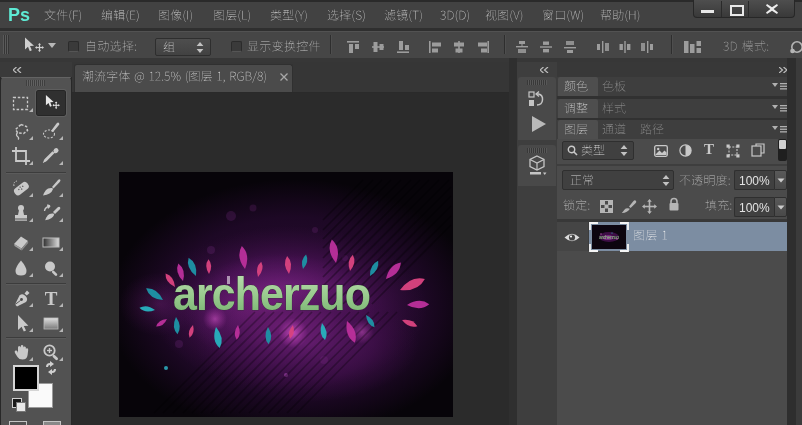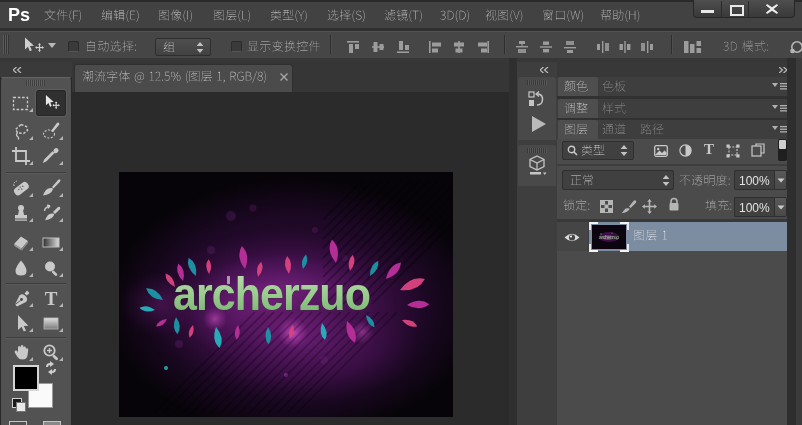--- a/index.html
+++ b/index.html
@@ -1,17 +1,17 @@
 <!DOCTYPE html>
 <html><head><meta charset="utf-8"><style>html,body{margin:0;padding:0;}#app{position:relative;width:802px;height:425px;overflow:hidden;background:#282828;font-family:"Liberation Sans",sans-serif;}.abs{position:absolute;}</style></head><body>
 <div id="app">
     <div class="abs" style="left:0;top:0;width:802px;height:31px;background:#424242"></div>
     <div class="abs" style="left:0;top:0;width:802px;height:2px;background:#2a2a2a"></div>
     <div class="abs" style="left:0;top:28px;width:802px;height:3px;background:#2f2f2f"></div>
-    <div class="abs" style="left:8px;top:5px;font-weight:bold;font-size:18px;color:#ffffff;letter-spacing:0px">Ps</div>
+    <div class="abs" style="left:8px;top:5px;font-weight:bold;font-size:18px;color:#5eead4;letter-spacing:0px">Ps</div>
     <svg style="position:absolute;left:44px;top:9px" width="40" height="18" viewBox="0 0 40 18">
       <path fill="#d4d4d4" d="M9.1 3.0 9.5 3.1Q8.7 5.2 7.5 6.8Q6.3 8.4 4.6 9.5Q3.0 10.6 0.8 11.4Q0.8 11.3 0.8 11.3Q0.7 11.2 0.7 11.1Q0.6 11.1 0.6 11.0Q2.7 10.3 4.4 9.2Q6.0 8.1 7.2 6.6Q8.3 5.1 9.1 3.0ZM2.8 3.0Q3.6 4.9 4.8 6.5Q6.0 8.1 7.7 9.3Q9.4 10.5 11.5 11.0Q11.4 11.1 11.4 11.1Q11.3 11.2 11.3 11.2Q11.2 11.3 11.2 11.3Q9.1 10.7 7.4 9.6Q5.7 8.4 4.5 6.8Q3.3 5.1 2.5 3.1ZM0.7 2.8H11.4V3.2H0.7ZM5.2 0.7 5.5 0.6Q5.9 1.0 6.2 1.5Q6.5 2.1 6.6 2.4L6.3 2.6Q6.1 2.2 5.8 1.7Q5.5 1.1 5.2 0.7Z M19.7 0.7H20.0V11.4H19.7ZM17.6 1.1 17.9 1.2Q17.7 2.1 17.5 2.9Q17.3 3.7 17.0 4.4Q16.7 5.1 16.3 5.6Q16.3 5.6 16.2 5.6Q16.2 5.5 16.1 5.5Q16.1 5.4 16.0 5.4Q16.4 4.9 16.7 4.2Q17.0 3.5 17.2 2.7Q17.4 2.0 17.6 1.1ZM17.3 3.2H23.0V3.5H17.2ZM16.0 6.8H23.5V7.1H16.0ZM15.7 0.6 16.1 0.7Q15.7 1.7 15.2 2.7Q14.7 3.6 14.2 4.5Q13.6 5.3 13.0 6.0Q13.0 6.0 12.9 5.9Q12.9 5.8 12.8 5.8Q12.8 5.7 12.7 5.7Q13.3 5.1 13.9 4.3Q14.4 3.4 14.9 2.5Q15.4 1.6 15.7 0.6ZM14.5 3.5 14.8 3.2 14.8 3.2V11.4H14.5Z M27.3 12.9Q26.5 11.5 26.1 10.1Q25.6 8.6 25.6 6.9Q25.6 5.1 26.1 3.7Q26.5 2.2 27.3 0.9L27.6 1.1Q26.8 2.3 26.4 3.8Q26.0 5.3 26.0 6.9Q26.0 8.5 26.4 10.0Q26.8 11.4 27.6 12.7Z M29.5 10.6V1.8H34.2V2.2H30.0V5.9H33.5V6.3H30.0V10.6Z M35.3 12.9 35.0 12.7Q35.8 11.4 36.2 10.0Q36.6 8.5 36.6 6.9Q36.6 5.3 36.2 3.8Q35.8 2.3 35.0 1.1L35.3 0.9Q36.1 2.2 36.5 3.7Q37.0 5.1 37.0 6.9Q37.0 8.6 36.5 10.1Q36.1 11.5 35.3 12.9Z"></path>
     </svg>
     <svg style="position:absolute;left:101px;top:9px" width="40" height="18" viewBox="0 0 40 18">
       <path fill="#d4d4d4" d="M0.8 8.2Q0.8 8.2 0.8 8.1Q0.8 8.0 0.7 7.9Q0.7 7.9 0.7 7.8Q0.9 7.8 1.1 7.6Q1.2 7.3 1.5 7.0Q1.6 6.8 1.9 6.4Q2.2 6.1 2.5 5.5Q2.9 5.0 3.2 4.4Q3.6 3.8 3.9 3.2L4.2 3.4Q3.8 4.2 3.3 5.0Q2.8 5.9 2.2 6.6Q1.7 7.4 1.2 8.0V8.0Q1.2 8.0 1.1 8.0Q1.1 8.0 1.0 8.1Q0.9 8.1 0.9 8.1Q0.8 8.2 0.8 8.2ZM0.8 8.2V7.9L1.1 7.7L4.0 7.1Q4.0 7.2 4.0 7.3Q4.0 7.4 4.0 7.4Q3.0 7.6 2.4 7.8Q1.8 7.9 1.5 8.0Q1.2 8.1 1.0 8.1Q0.9 8.2 0.8 8.2ZM0.8 5.4Q0.7 5.3 0.7 5.2Q0.7 5.2 0.7 5.1Q0.6 5.0 0.6 5.0Q0.8 4.9 0.9 4.7Q1.1 4.5 1.3 4.2Q1.4 4.0 1.6 3.7Q1.8 3.3 2.0 2.8Q2.3 2.3 2.5 1.8Q2.7 1.2 2.9 0.6L3.3 0.8Q3.0 1.6 2.6 2.4Q2.3 3.1 1.9 3.8Q1.5 4.5 1.1 5.1V5.1Q1.1 5.1 1.0 5.1Q1.0 5.2 0.9 5.2Q0.9 5.2 0.8 5.3Q0.8 5.3 0.8 5.4ZM0.8 5.4V5.0L1.0 4.9L3.2 4.6Q3.2 4.7 3.2 4.8Q3.2 4.9 3.2 4.9Q2.5 5.0 2.0 5.1Q1.5 5.2 1.3 5.2Q1.0 5.3 0.9 5.3Q0.8 5.3 0.8 5.4ZM0.6 10.1Q1.3 9.9 2.2 9.6Q3.1 9.2 4.1 8.9L4.1 9.2Q3.2 9.6 2.3 9.9Q1.4 10.2 0.7 10.5ZM7.5 6.0H7.8V11.0H7.5ZM9.0 6.0H9.4V11.0H9.0ZM10.6 5.7H11.0V10.9Q11.0 11.0 11.0 11.1Q10.9 11.2 10.8 11.3Q10.7 11.3 10.5 11.3Q10.2 11.3 9.9 11.3Q9.9 11.3 9.9 11.2Q9.8 11.1 9.8 11.0Q10.0 11.0 10.2 11.0Q10.4 11.0 10.5 11.0Q10.6 11.0 10.6 10.9ZM5.1 2.0H5.5V4.6Q5.5 5.3 5.4 6.1Q5.4 6.9 5.3 7.8Q5.1 8.7 4.9 9.6Q4.7 10.4 4.3 11.2Q4.2 11.1 4.2 11.1Q4.1 11.1 4.1 11.0Q4.0 11.0 4.0 11.0Q4.4 10.2 4.6 9.4Q4.8 8.6 4.9 7.7Q5.0 6.9 5.1 6.1Q5.1 5.2 5.1 4.6ZM5.3 2.0H11.0V4.4H5.3V4.1H10.6V2.3H5.3ZM5.7 5.7H10.9V6.1H6.0V11.3H5.7ZM5.9 8.4H10.8V8.7H5.9ZM7.4 0.6 7.7 0.5Q8.0 0.9 8.2 1.3Q8.4 1.7 8.5 2.0L8.2 2.2Q8.1 1.8 7.9 1.4Q7.7 1.0 7.4 0.6Z M12.9 2.1H17.1V2.5H12.9ZM15.3 3.8H15.7V11.3H15.3ZM12.8 8.8Q13.4 8.7 14.1 8.5Q14.9 8.4 15.7 8.2Q16.5 8.0 17.4 7.8L17.4 8.2Q16.2 8.4 15.0 8.7Q13.8 9.0 12.9 9.1ZM13.3 6.3Q13.3 6.3 13.2 6.2Q13.2 6.1 13.2 6.1Q13.2 6.0 13.1 6.0Q13.3 5.9 13.4 5.6Q13.5 5.4 13.7 4.9Q13.7 4.8 13.9 4.3Q14.0 3.9 14.2 3.3Q14.4 2.7 14.5 2.0Q14.7 1.3 14.8 0.6L15.2 0.7Q15.0 1.6 14.7 2.6Q14.5 3.6 14.2 4.4Q13.9 5.3 13.6 6.0V6.1Q13.6 6.1 13.5 6.1Q13.5 6.1 13.4 6.2Q13.4 6.2 13.3 6.2Q13.3 6.3 13.3 6.3ZM13.3 6.3V6.0L13.6 5.8H17.1V6.2H14.1Q13.8 6.2 13.6 6.2Q13.3 6.3 13.3 6.3ZM22.4 4.4H22.8V11.4H22.4ZM18.5 1.4V3.0H22.4V1.4ZM18.2 1.0H22.8V3.4H18.2ZM17.4 4.3H23.6V4.7H17.4ZM18.5 6.1H22.5V6.4H18.5ZM18.5 7.9H22.6V8.2H18.5ZM18.3 4.4H18.7V10.0L18.3 10.0ZM17.0 9.9Q17.8 9.9 18.9 9.8Q19.9 9.7 21.2 9.6Q22.4 9.6 23.6 9.5L23.6 9.8Q22.4 9.9 21.3 10.0Q20.1 10.1 19.0 10.1Q17.9 10.2 17.1 10.3Z M27.3 12.9Q26.5 11.5 26.1 10.1Q25.6 8.6 25.6 6.9Q25.6 5.1 26.1 3.7Q26.5 2.2 27.3 0.9L27.6 1.1Q26.8 2.3 26.4 3.8Q26.0 5.3 26.0 6.9Q26.0 8.5 26.4 10.0Q26.8 11.4 27.6 12.7Z M29.5 10.6V1.8H34.2V2.2H30.0V5.7H33.5V6.1H30.0V10.2H34.3V10.6Z M35.8 12.9 35.5 12.7Q36.3 11.4 36.7 10.0Q37.1 8.5 37.1 6.9Q37.1 5.3 36.7 3.8Q36.3 2.3 35.5 1.1L35.8 0.9Q36.6 2.2 37.1 3.7Q37.5 5.1 37.5 6.9Q37.5 8.6 37.1 10.1Q36.6 11.5 35.8 12.9Z"></path>
     </svg>
     <svg style="position:absolute;left:158px;top:9px" width="37" height="18" viewBox="0 0 37 18">
       <path fill="#d4d4d4" d="M1.2 1.2H10.8V11.4H10.5V1.5H1.5V11.4H1.2ZM1.3 10.5H10.8V10.8H1.3ZM4.7 7.1 4.9 6.8Q5.3 6.9 5.8 7.0Q6.4 7.2 6.8 7.4Q7.3 7.5 7.6 7.7L7.4 8.0Q7.1 7.8 6.6 7.7Q6.2 7.5 5.7 7.3Q5.2 7.2 4.7 7.1ZM5.1 2.1 5.4 2.2Q5.1 2.7 4.6 3.3Q4.2 3.8 3.7 4.2Q3.2 4.7 2.6 5.0Q2.6 5.0 2.6 4.9Q2.5 4.9 2.4 4.9Q2.4 4.8 2.3 4.8Q3.1 4.3 3.9 3.6Q4.6 2.9 5.1 2.1ZM8.3 3.0H8.4L8.5 3.0L8.7 3.1Q8.2 3.9 7.5 4.5Q6.8 5.1 5.9 5.6Q5.0 6.1 4.1 6.4Q3.2 6.7 2.3 6.9Q2.3 6.9 2.2 6.8Q2.2 6.8 2.2 6.7Q2.1 6.7 2.1 6.6Q3.0 6.5 3.9 6.1Q4.8 5.8 5.6 5.4Q6.5 4.9 7.2 4.4Q7.9 3.8 8.3 3.1ZM4.2 3.5Q4.8 4.2 5.7 4.8Q6.6 5.4 7.7 5.9Q8.7 6.3 9.9 6.5Q9.8 6.6 9.8 6.6Q9.7 6.7 9.7 6.8Q8.5 6.6 7.4 6.1Q6.3 5.7 5.4 5.0Q4.5 4.4 3.9 3.6ZM4.5 3.0H8.4V3.4H4.2ZM3.4 8.6 3.6 8.3Q4.2 8.4 4.9 8.5Q5.5 8.6 6.2 8.7Q6.9 8.9 7.4 9.0Q8.0 9.2 8.4 9.3L8.2 9.7Q7.7 9.5 6.9 9.3Q6.1 9.1 5.1 8.9Q4.2 8.7 3.4 8.6Z M17.8 1.5H20.7V1.8H17.8ZM16.9 3.5V5.1H22.5V3.5ZM16.5 3.1H22.8V5.5H16.5ZM18.4 6.0 18.7 5.8Q19.3 6.3 19.7 6.9Q20.1 7.4 20.3 8.1Q20.5 8.7 20.5 9.3Q20.5 9.9 20.4 10.4Q20.3 10.9 20.0 11.1Q19.8 11.3 19.6 11.3Q19.4 11.4 19.1 11.4Q18.7 11.4 18.3 11.3Q18.3 11.3 18.3 11.2Q18.2 11.1 18.2 11.0Q18.4 11.0 18.7 11.0Q18.9 11.1 19.0 11.1Q19.2 11.1 19.4 11.0Q19.6 11.0 19.7 10.9Q20.0 10.7 20.1 10.2Q20.2 9.8 20.1 9.3Q20.1 8.7 19.9 8.1Q19.7 7.5 19.4 7.0Q19.0 6.4 18.4 6.0ZM19.4 6.9 19.7 7.0Q19.2 7.5 18.6 7.9Q17.9 8.4 17.2 8.8Q16.4 9.1 15.8 9.4Q15.8 9.3 15.7 9.2Q15.6 9.1 15.6 9.1Q16.2 8.9 16.9 8.5Q17.6 8.2 18.3 7.8Q19.0 7.3 19.4 6.9ZM20.0 8.1 20.3 8.2Q19.8 8.8 19.0 9.4Q18.2 9.9 17.4 10.3Q16.5 10.8 15.7 11.0Q15.7 11.0 15.6 10.9Q15.6 10.8 15.5 10.8Q16.3 10.5 17.2 10.1Q18.0 9.7 18.8 9.2Q19.5 8.6 20.0 8.1ZM22.5 6.3 22.8 6.5Q22.4 6.8 21.9 7.1Q21.5 7.3 21.0 7.6Q20.5 7.8 20.1 8.0L19.8 7.8Q20.3 7.6 20.8 7.4Q21.3 7.1 21.7 6.8Q22.2 6.5 22.5 6.3ZM18.2 0.6 18.6 0.7Q18.2 1.5 17.4 2.5Q16.6 3.5 15.6 4.3Q15.5 4.2 15.5 4.2Q15.5 4.2 15.4 4.1Q15.4 4.1 15.3 4.1Q16.0 3.6 16.6 3.0Q17.1 2.4 17.6 1.7Q18.0 1.1 18.2 0.6ZM20.6 1.5H20.6L20.7 1.4L21.0 1.6Q20.7 2.1 20.4 2.6Q20.0 3.1 19.7 3.4Q19.7 3.3 19.6 3.3Q19.5 3.2 19.5 3.2Q19.7 3.0 19.9 2.7Q20.1 2.4 20.3 2.1Q20.5 1.8 20.6 1.5ZM21.2 7.3Q21.5 8.0 21.8 8.6Q22.2 9.2 22.7 9.7Q23.1 10.2 23.7 10.4Q23.6 10.5 23.6 10.6Q23.5 10.7 23.4 10.7Q22.6 10.3 21.9 9.4Q21.3 8.5 20.9 7.4ZM19.6 3.3H19.9V3.2Q19.9 3.5 19.8 3.9Q19.8 4.3 19.6 4.8Q19.4 5.3 18.9 5.7Q18.5 6.2 17.8 6.7Q17.1 7.1 16.0 7.5Q15.9 7.4 15.9 7.4Q15.8 7.3 15.7 7.2Q16.8 6.9 17.5 6.4Q18.2 6.0 18.6 5.5Q19.0 5.1 19.2 4.7Q19.4 4.2 19.5 3.8Q19.6 3.5 19.6 3.2ZM15.7 0.6 16.0 0.7Q15.7 1.7 15.2 2.7Q14.7 3.6 14.1 4.5Q13.6 5.3 13.0 6.0Q13.0 6.0 12.9 5.9Q12.9 5.8 12.8 5.8Q12.8 5.7 12.7 5.7Q13.3 5.1 13.9 4.3Q14.4 3.4 14.9 2.5Q15.4 1.6 15.7 0.6ZM14.4 3.7 14.7 3.3 14.7 3.3V11.4H14.4Z M27.3 12.9Q26.5 11.5 26.1 10.1Q25.6 8.6 25.6 6.9Q25.6 5.1 26.1 3.7Q26.5 2.2 27.3 0.9L27.6 1.1Q26.8 2.3 26.4 3.8Q26.0 5.3 26.0 6.9Q26.0 8.5 26.4 10.0Q26.8 11.4 27.6 12.7Z M29.5 10.6V1.8H30.0V10.6Z M32.1 12.9 31.9 12.7Q32.7 11.4 33.1 10.0Q33.5 8.5 33.5 6.9Q33.5 5.3 33.1 3.8Q32.7 2.3 31.9 1.1L32.1 0.9Q32.9 2.2 33.4 3.7Q33.9 5.1 33.9 6.9Q33.9 8.6 33.4 10.1Q32.9 11.5 32.1 12.9Z"></path>
     </svg>
     <svg style="position:absolute;left:213px;top:9px" width="40" height="18" viewBox="0 0 40 18">

